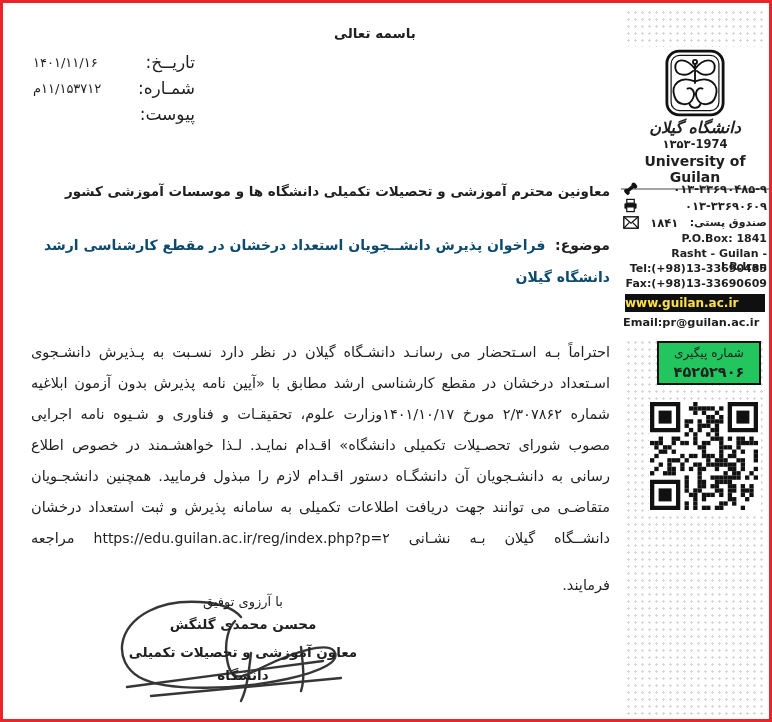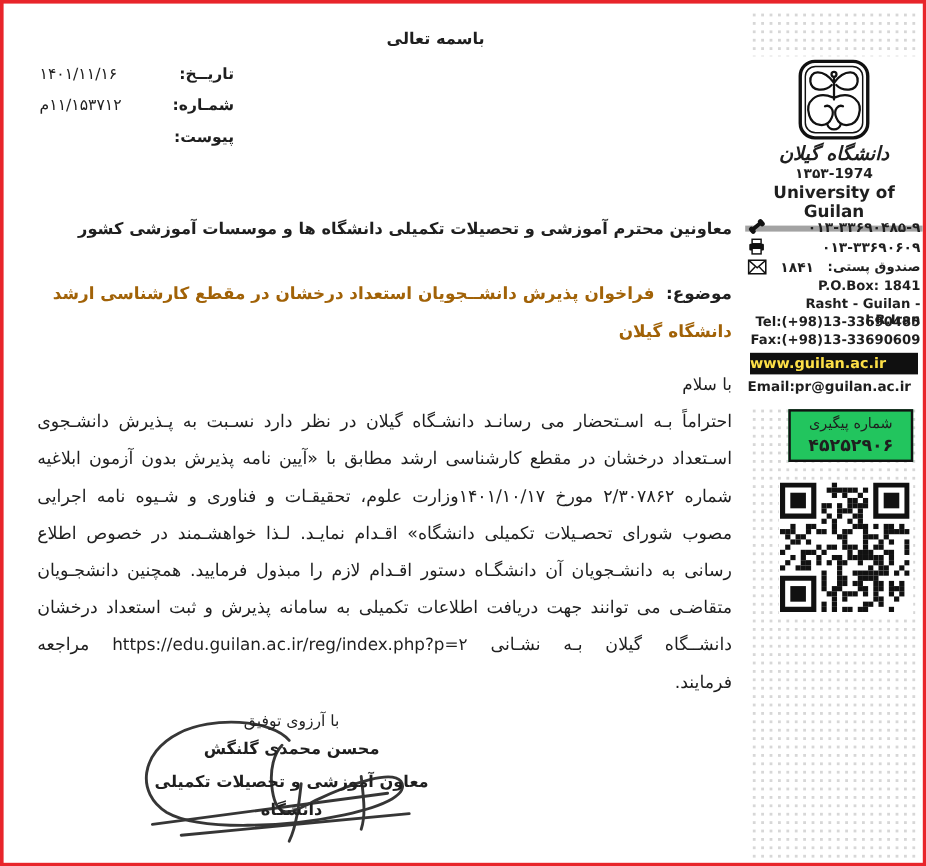--- a/index.html
+++ b/index.html
@@ -3,59 +3,59 @@
 <meta charset="utf-8">
 <style>
   html,body{margin:0;padding:0;background:#fff;}
   .page{
     position:relative;width:772px;height:722px;box-sizing:border-box;
     background:#fff;border:3px solid #e8252a;overflow:hidden;
     font-family:"DejaVu Sans",sans-serif;color:#1f1f1f;
   }
   
   .besmele{position:absolute;top:22px;left:0;width:720px;text-align:center;
-    font-weight:bold;font-size:13.5px;}
+    font-weight:bold;font-size:13.5px;padding-left:12px;}
   .meta{position:absolute;top:46px;left:30px;width:162px;}
   .meta-row{display:flex;justify-content:space-between;align-items:center;
     direction:rtl;height:26px;}
-  .meta-label{font-weight:bold;font-size:13px;}
+  .meta-label{font-weight:normal;font-size:17px;}
   .meta-value{font-size:13px;direction:rtl;}
   .revolution{position:absolute;top:99px;left:75px;width:460px;text-align:center;
     direction:rtl;font-size:13.5px;}
   .recipient{position:absolute;top:180px;left:28px;width:579px;direction:rtl;
     text-align:right;font-weight:bold;font-size:13.5px;}
   .subject{position:absolute;top:226px;left:28px;width:579px;direction:rtl;
     text-align:right;font-weight:bold;font-size:14px;line-height:32px;}
-  .subject .green{color:#a16207;}
+  .subject .green{color:#0c4a6e;}
   .salutation{position:absolute;top:310px;left:28px;width:579px;direction:rtl;
     text-align:right;font-size:14px;}
   
   .body-text{position:absolute;top:341px;left:28px;width:579px;direction:rtl;
     font-size:14.5px;}
   .jline{height:31px;text-align:justify;text-align-last:justify;white-space:nowrap;}
-  .lastline{height:31px;text-align:right;}
+  .lastline{height:31px;text-align:right;margin-top:16px;}
   .url{direction:ltr;unicode-bidi:isolate;font-size:14px;}
   
   .closing{position:absolute;top:587px;left:105px;width:270px;text-align:center;
     direction:rtl;line-height:23px;}
   .closing .wish{font-size:13px;}
   .closing .name{font-weight:bold;font-size:13.5px;}
   .closing .title{font-weight:bold;font-size:13.5px;margin-top:5px;}
   .signature-svg{position:absolute;left:88px;top:592px;width:280px;height:120px;}
   
   .sidebar{position:absolute;left:618px;top:0;width:148px;height:716px;}
   .dots{background-image:radial-gradient(circle,#d7d7d7 1.1px,transparent 1.35px);
     background-size:7px 7px;}
   .dots-top{position:absolute;top:6px;left:4px;width:140px;height:38px;}
   .dots-bottom{position:absolute;top:336px;left:4px;width:142px;height:378px;}
   .logo-block{position:absolute;top:46px;left:0;width:148px;text-align:center;}
   .uni-fa{font-size:16px;font-weight:bold;font-style:italic;direction:rtl;margin-top:1px;}
   .uni-years{font-size:11.5px;font-weight:bold;letter-spacing:1px;}
   .uni-en{display:inline-block;font-size:14px;font-weight:bold;
-    border-bottom:5px solid #a3a3a3;padding-bottom:3px;margin-top:2px;}
+    border-bottom:2px solid #a3a3a3;padding-bottom:3px;margin-top:2px;}
   .contact{position:absolute;top:178px;left:2px;width:144px;font-weight:bold;}
   .c-row{display:flex;justify-content:space-between;align-items:center;
     height:15px;margin-bottom:2px;}
   .c-num{font-size:11.5px;direction:ltr;}
   .c-fa{font-size:11px;direction:rtl;}
   .c-ltr{font-size:11px;height:14px;margin-bottom:1px;text-align:right;}
   .web-bar{background:#101010;color:#fde047;text-align:left;font-size:12px;
     padding:2px 0;margin:3px 2px 4px 2px;}
   .email{font-size:11.3px;text-align:left;}
   .tracking-box{position:absolute;top:338px;left:36px;width:96px;background:#22c55e;
@@ -90,21 +90,20 @@
 
 
   <div class="recipient">معاونین محترم آموزشی و تحصیلات تکمیلی دانشگاه ها و موسسات آموزشی کشور</div>
 
   <div class="subject">
     <span>موضوع:</span>
     <span class="green">&nbsp;<span>فراخوان پذیرش دانشــجویان استعداد درخشان در مقطع کارشناسی ارشد</span></span>
     <div class="green">دانشگاه گیلان</div>
   </div>
 
-  <div class="salutation">با سلام</div>
 
   <div class="body-text">
     <div class="jline">احتراماً بـه اسـتحضار می رسانـد دانشـگاه گیلان در نظر دارد نسـبت به پـذیرش دانشـجوی</div>
     <div class="jline">اسـتعداد درخشان در مقطع کارشناسی ارشد مطابق با «آیین نامه پذیرش بدون آزمون ابلاغیه</div>
     <div class="jline">شماره ۲/۳۰۷۸۶۲ مورخ ۱۴۰۱/۱۰/۱۷وزارت علوم، تحقیقـات و فناوری و شـیوه نامه اجرایی</div>
     <div class="jline">مصوب شورای تحصـیلات تکمیلی دانشگاه» اقـدام نمایـد. لـذا خواهشـمند در خصوص اطلاع</div>
     <div class="jline">رسانی به دانشـجویان آن دانشگـاه دستور اقـدام لازم را مبذول فرمایید. همچنین دانشجـویان</div>
     <div class="jline">متقاضـی می توانند جهت دریافت اطلاعات تکمیلی به سامانه پذیرش و ثبت استعداد درخشان</div>
     <div class="jline">
       <span>دانشــگاه گیلان بـه نشـانی</span>

